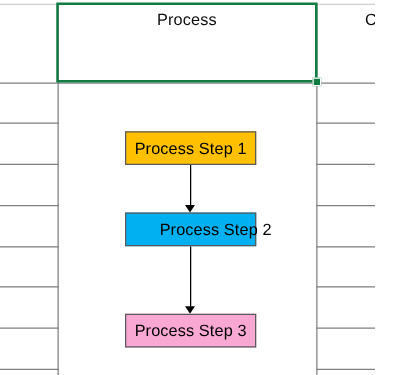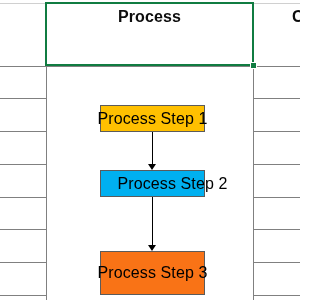--- a/index.html
+++ b/index.html
@@ -46,42 +46,42 @@
     width: 5px;
     height: 5px;
     background: #107c41;
     border: 1px solid #ffffff;
     box-sizing: content-box;
   }
 
   
   .hdr-text {
     position: absolute;
-    font-size: 16px;
-    font-weight: bold;
+    font-size: 13px;
+    font-weight: normal;
     color: #0d0d0d;
     white-space: nowrap;
     letter-spacing: .1px;
   }
   .hdr-center {
     text-align: center;
   }
   .hdr-clip {
     overflow: hidden;
   }
 
   
   .shape {
     position: absolute;
     box-sizing: border-box;
     border: 1px solid #5b5b5b;
     display: flex;
     align-items: center;
     justify-content: center;
-    font-size: 16px;
+    font-size: 13px;
     color: #000000;
     white-space: nowrap;
     letter-spacing: .1px;
   }
 
   
   .connector {
     position: absolute;
   }
   .conn-line {
@@ -144,17 +144,17 @@
   </div>
 
   <div class="shape" style="left:100px; top:105px; width:105px; height:27px; background:#ffc000;">
     <span>Process Step 1</span>
   </div>
 
   <div class="shape" style="left:100px; top:170px; width:105px; height:27px; background:#00b0f0;padding-left:40px;">
     <span>Process Step 2</span>
   </div>
 
-  <div class="shape" style="left:100px; top:251px; width:105px; height:44px; background:#f97316;">
+  <div class="shape" style="left:100px; top:251px; width:105px; height:27px; background:#f9a8d4;">
     <span>Process Step 3</span>
   </div>
 
 </div>
 
 </body></html>

